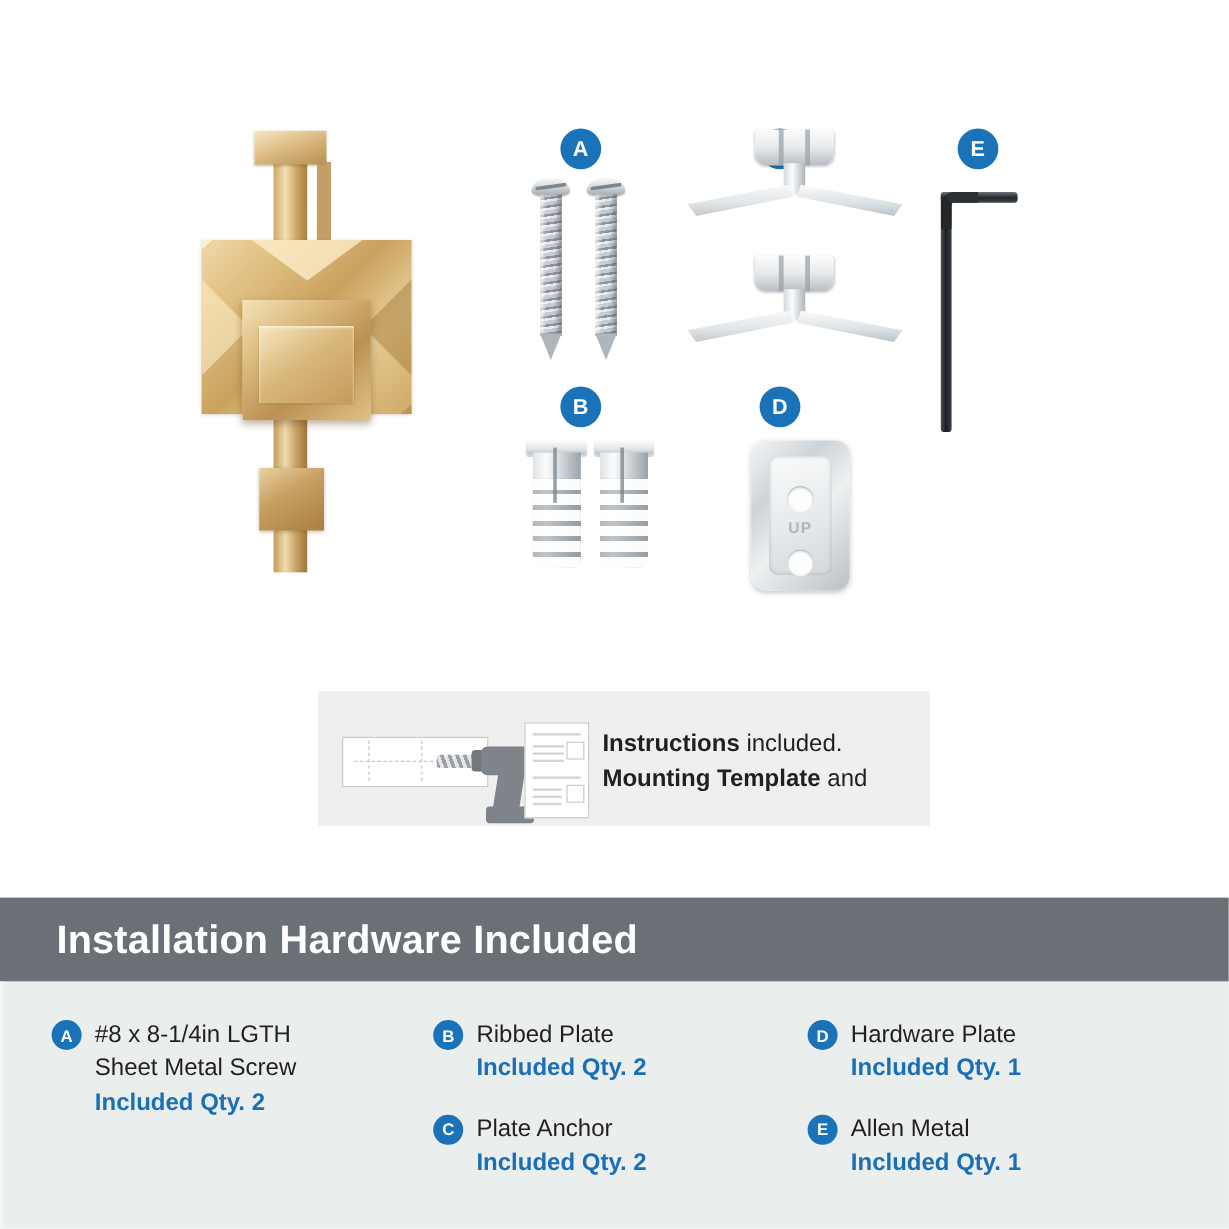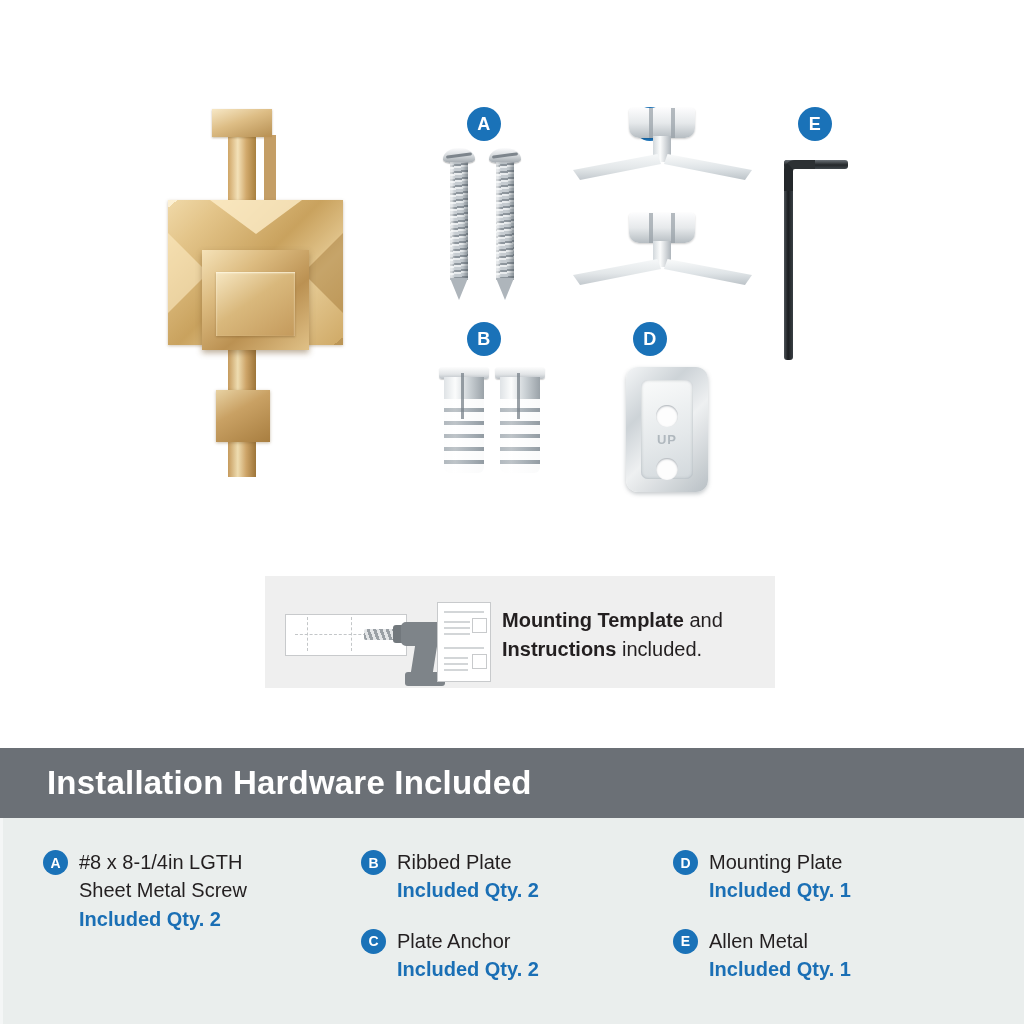--- a/index.html
+++ b/index.html
@@ -283,22 +283,22 @@
         <span class="ln" style="top:30px;width:26px;"></span>
         <span class="sq" style="left:34px;top:15px;width:13px;height:13px;"></span>
         <span class="ln" style="top:44px;width:40px;"></span>
         <span class="ln" style="top:54px;width:24px;"></span>
         <span class="ln" style="top:60px;width:24px;"></span>
         <span class="ln" style="top:66px;width:24px;"></span>
         <span class="sq" style="left:34px;top:51px;width:13px;height:13px;"></span>
       </div>
     </div>
     <div class="tpl-text">
+      <div><b>Instructions</b><span> included.</span></div>
       <div><b>Mounting Template</b><span> and</span></div>
-      <div><b>Instructions</b><span> included.</span></div>
     </div>
   </div>
 
   <div class="hw-head">
     <h1>Installation Hardware Included</h1>
   </div>
 
   <div class="hw-body">
 
     <div class="hw-col c1">
@@ -333,21 +333,21 @@
           </div>
         </div>
       </div>
     </div>
 
     <div class="hw-col c3">
       <div class="hw-item" style="margin-top:30px;">
         <div class="hw-row">
           <div class="hw-badge">D</div>
           <div class="hw-txt">
-            <div class="hw-name">Mounting Plate</div>
+            <div class="hw-name">Hardware Plate</div>
             <div class="hw-qty">Included Qty. 1</div>
           </div>
         </div>
       </div>
       <div class="hw-item" style="margin-top:22px;">
         <div class="hw-row">
           <div class="hw-badge">E</div>
           <div class="hw-txt">
             <div class="hw-name">Allen Metal</div>
             <div class="hw-qty">Included Qty. 1</div>

